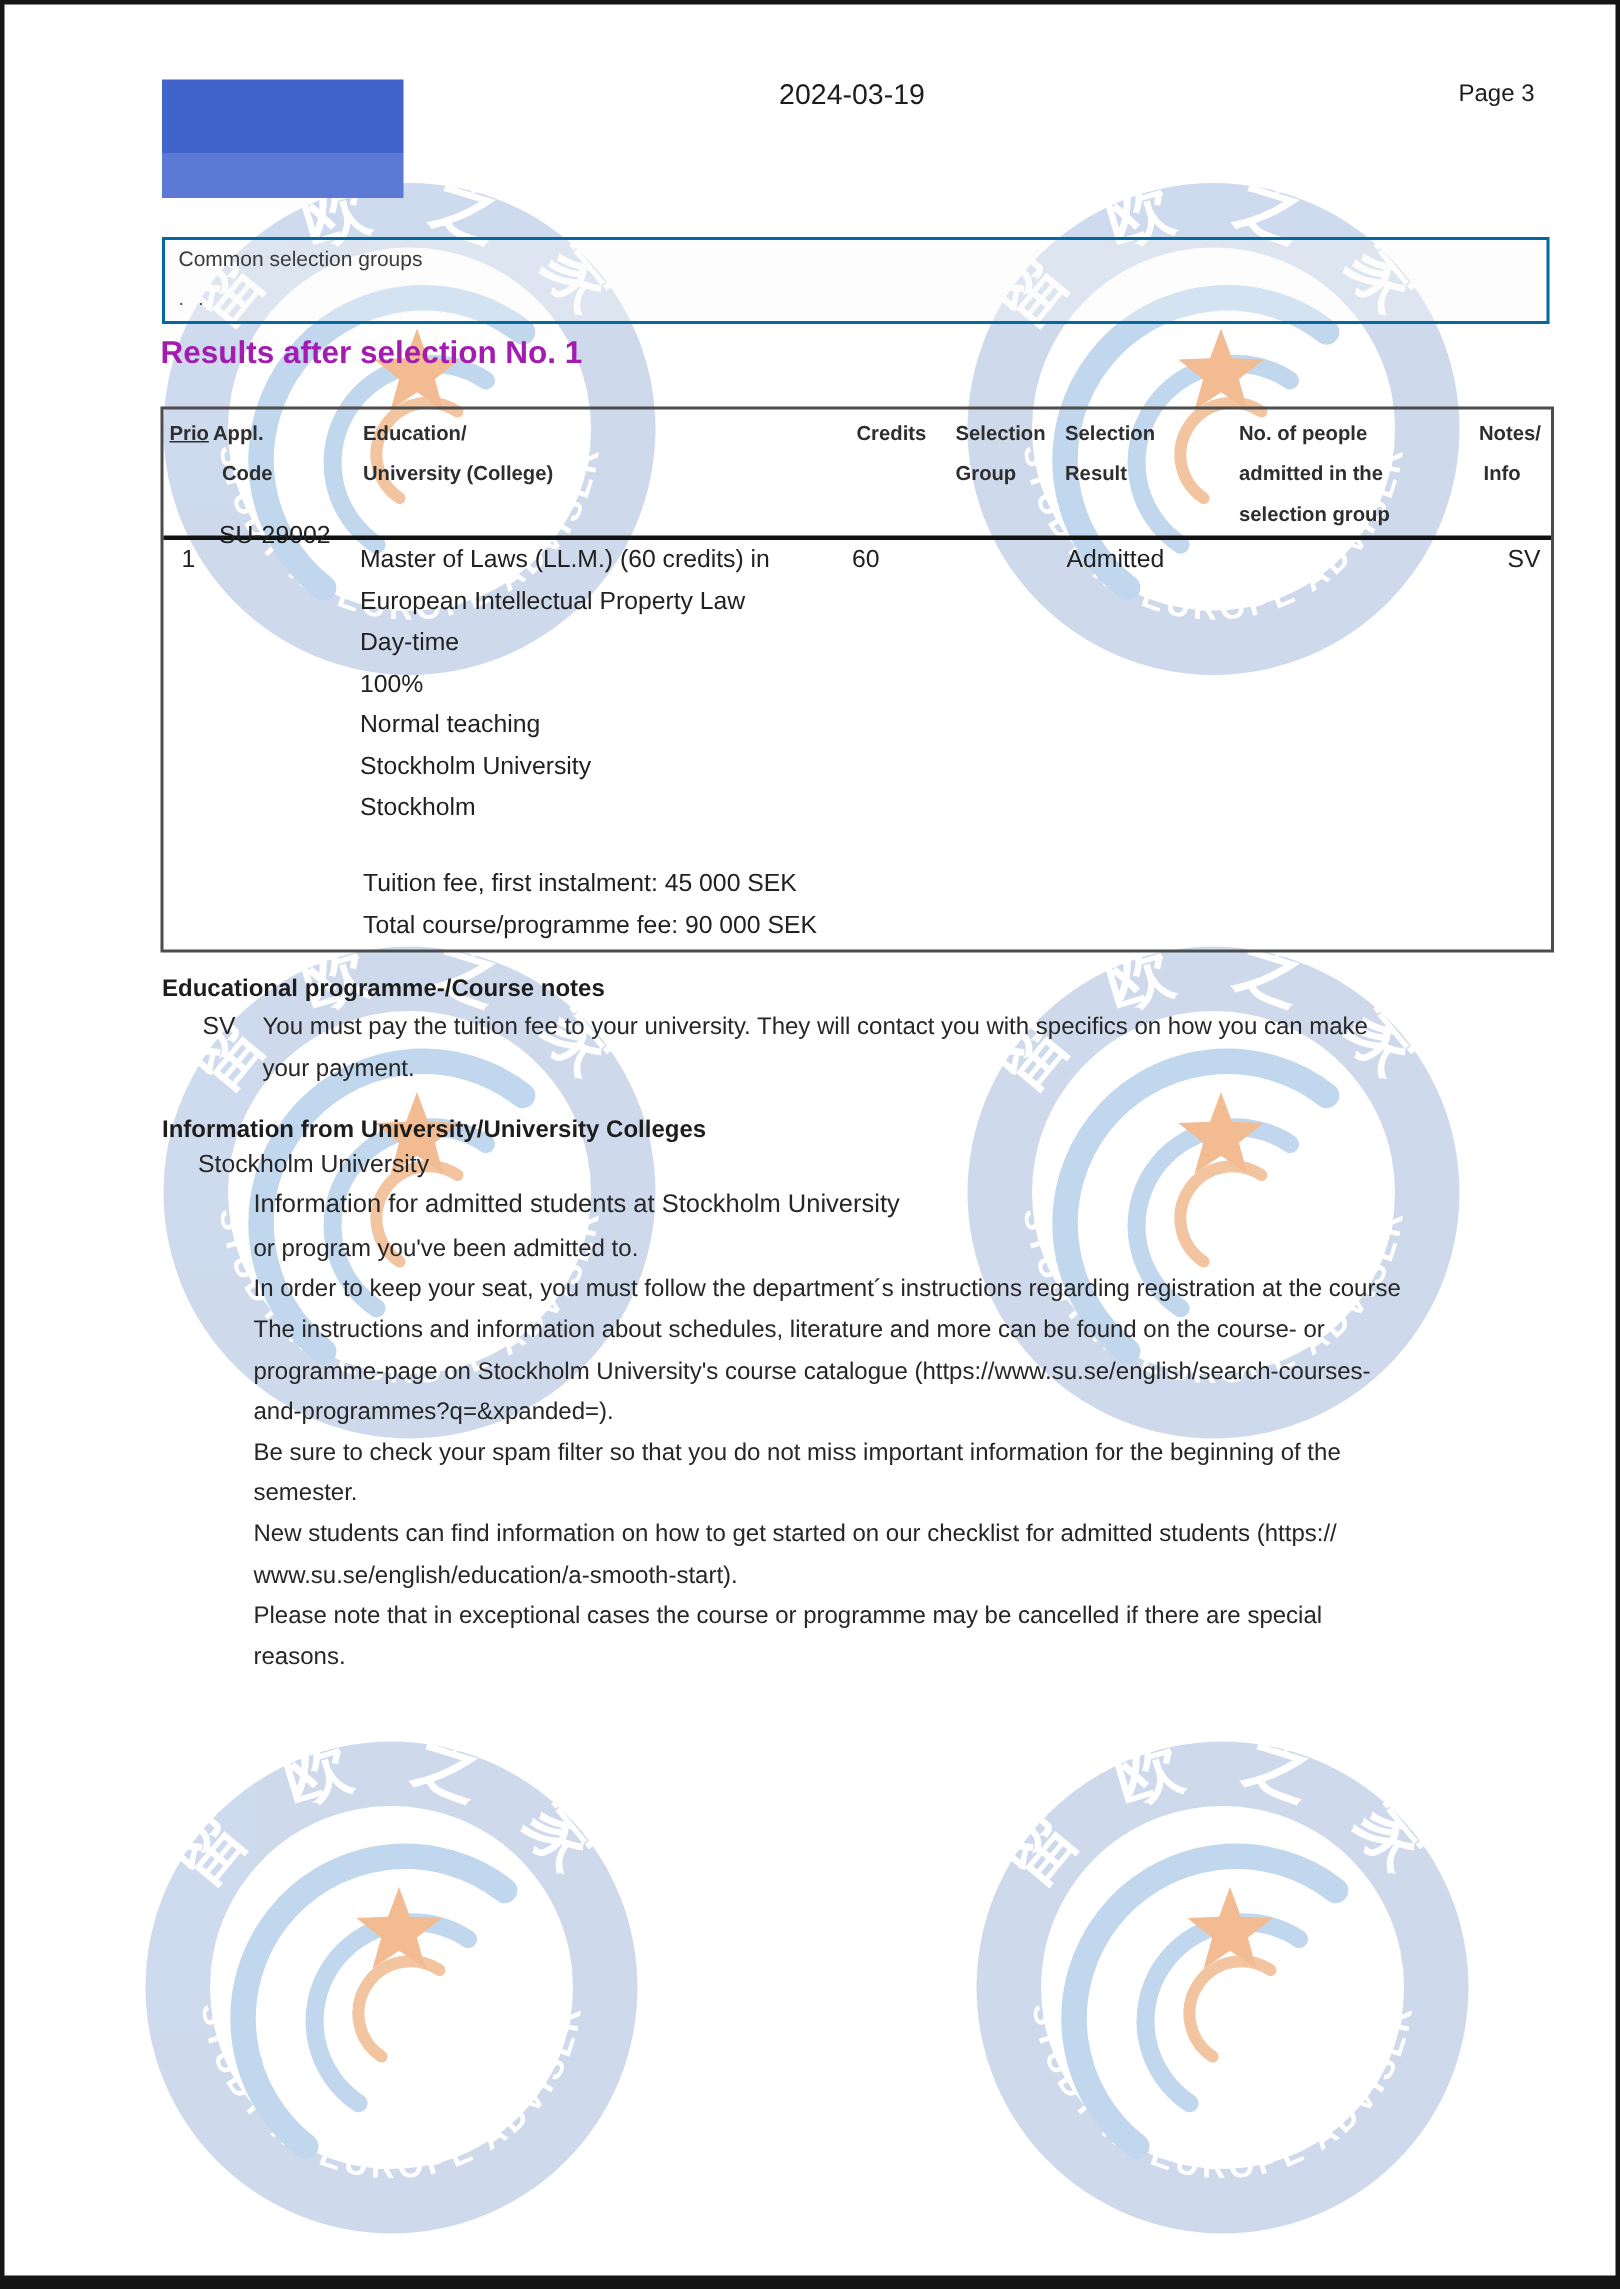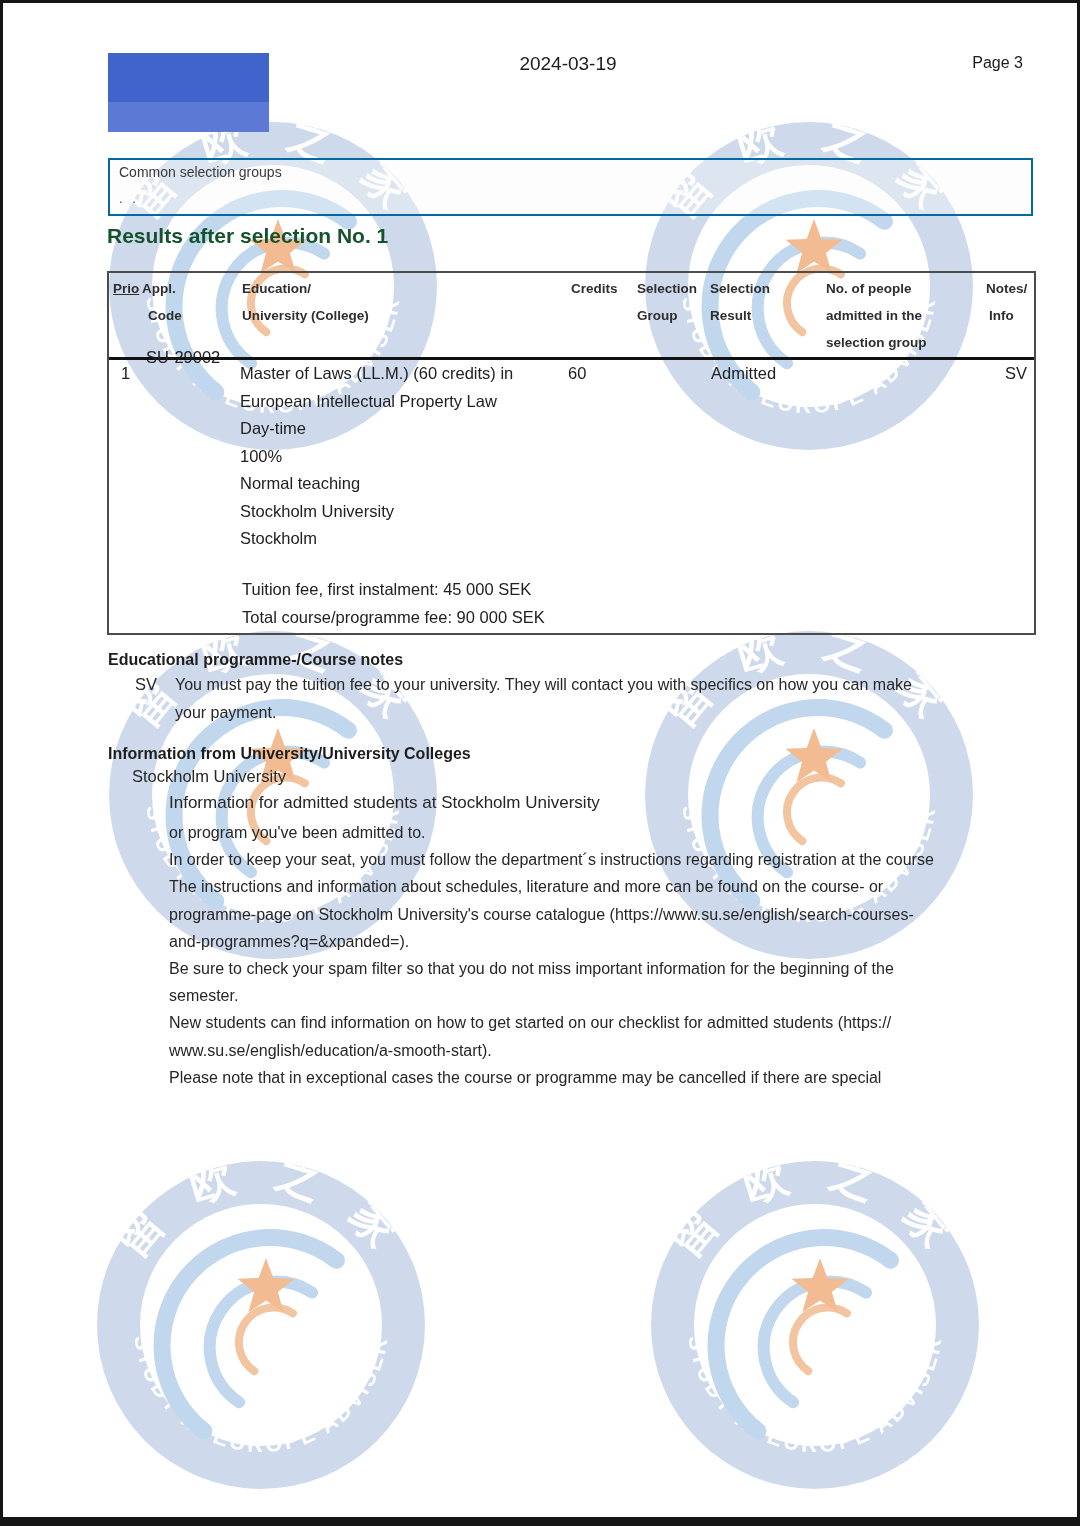--- a/index.html
+++ b/index.html
@@ -25,21 +25,21 @@
   .logo-top{position:absolute;left:0;top:0;width:161px;height:49px;background:#4164ca;}
   .logo-bottom{position:absolute;left:0;top:49px;width:161px;height:30px;background:#5c7ad5;}
 
   .doc-date{left:455px;top:50px;width:220px;text-align:center;font-size:19px;color:#1c1c1c;}
   .page-num{top:51px;right:54px;font-size:16px;color:#1c1c1c;}
 
   .common-box{left:105px;top:155px;width:921px;height:54px;border:2px solid #0369a1;background:rgba(250,250,250,0.35);}
   .common-title{position:absolute;left:9px;top:4px;font-size:14px;color:#3a3a3a;}
   .common-value{position:absolute;left:9px;top:31px;font-size:13px;letter-spacing:3px;color:#4a4a4a;}
 
-  .results-title{left:104px;top:221px;margin:0;font-size:21px;font-weight:bold;color:#14532d;}
+  .results-title{left:104px;top:221px;margin:0;font-size:21px;font-weight:bold;color:#a21caf;}
 
   .results-table{left:104px;top:268px;width:925px;height:360px;border:2px solid #4c4c4c;background:rgba(255,255,255,0.0);}
   .results-table .hd{position:absolute;font-size:13.5px;font-weight:bold;color:#2e2e2e;white-space:nowrap;}
   .results-table .cell{position:absolute;font-size:16.5px;line-height:27.5px;color:#212121;white-space:nowrap;}
   .header-sep{position:absolute;left:0;top:84px;width:100%;height:3px;background:#111;}
 
   .notes-title,.info-title{font-size:16px;font-weight:bold;color:#1d1d1d;}
   .notes-title{left:105px;top:648px;}
   .sv-code{left:132px;top:672px;font-size:16.5px;}
   .sv-lines{left:172px;top:668px;font-size:16px;line-height:27.5px;}
@@ -258,16 +258,17 @@
     <div class="line">or program you've been admitted to.</div>
         <div class="line">In order to keep your seat, you must follow the department´s instructions regarding registration at the course</div>
         <div class="line">The instructions and information about schedules, literature and more can be found on the course- or</div>
         <div class="line">programme-page on Stockholm University's course catalogue (https://www.su.se/english/search-courses-</div>
         <div class="line">and-programmes?q=&amp;xpanded=).</div>
         <div class="line">Be sure to check your spam filter so that you do not miss important information for the beginning of the</div>
         <div class="line">semester.</div>
         <div class="line">New students can find information on how to get started on our checklist for admitted students (https://</div>
         <div class="line">www.su.se/english/education/a-smooth-start).</div>
         <div class="line">Please note that in exceptional cases the course or programme may be cancelled if there are special</div>
+        <div class="line">reasons.</div>
       </div>
 
   </div>
 </div>
 
 </body></html>

